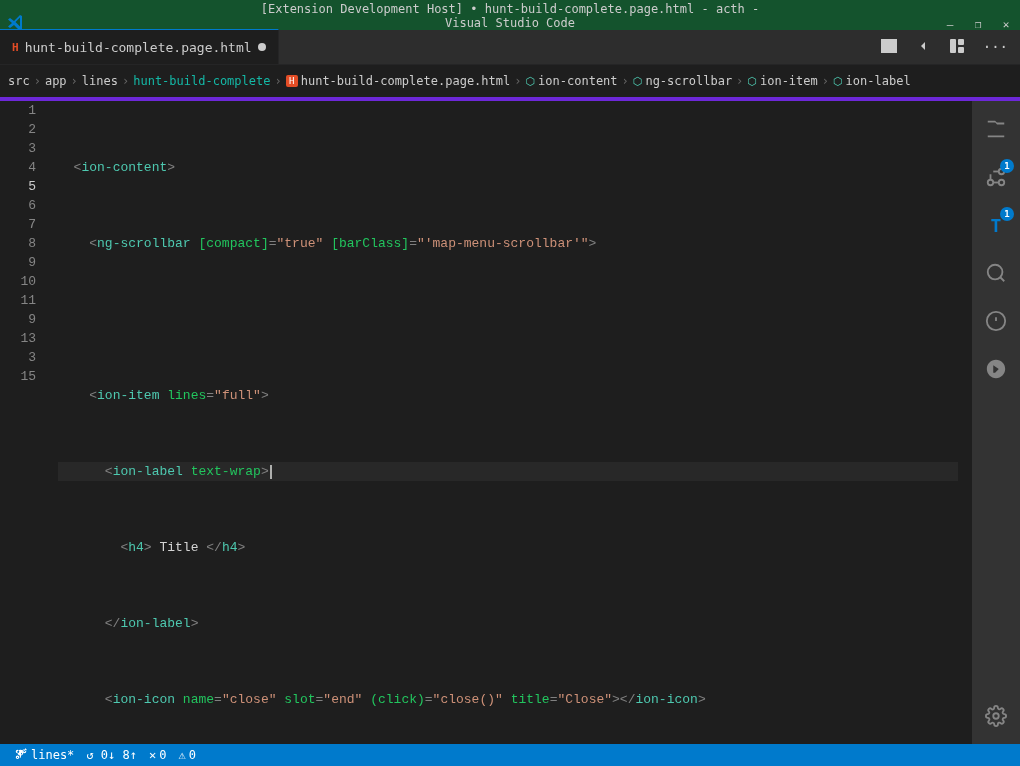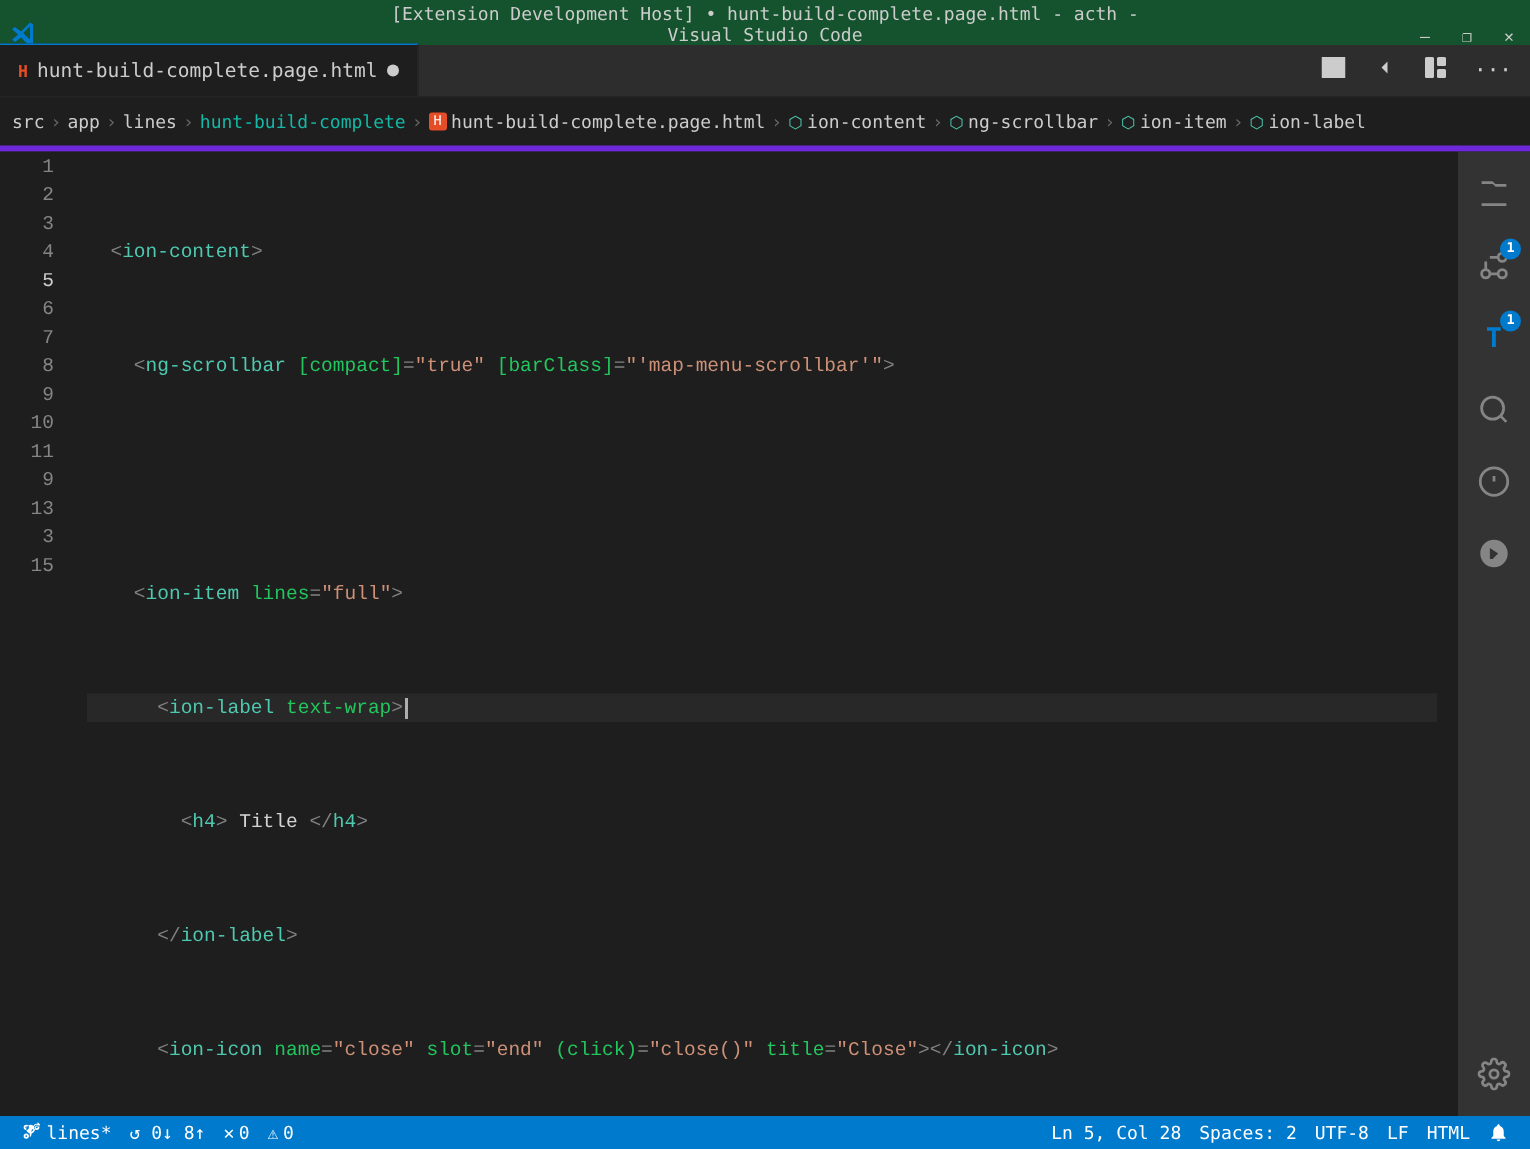--- a/index.html
+++ b/index.html
@@ -530,35 +530,13 @@
     <span>↺ 0↓ 8↑</span>
   </div>
   <div class="status-item">
     <span>✕</span>
     <span> 0</span>
   </div>
   <div class="status-item">
     <span>⚠</span>
     <span> 0</span>
   </div>
-  <div class="status-right">
-    <div class="status-item">
-      <span>Ln 5, Col 28</span>
-    </div>
-    <div class="status-item">
-      <span>Spaces: 2</span>
-    </div>
-    <div class="status-item">
-      <span>UTF-8</span>
-    </div>
-    <div class="status-item">
-      <span>LF</span>
-    </div>
-    <div class="status-item">
-      <span>HTML</span>
-    </div>
-    <div class="status-item">
-      <svg width="14" height="14" viewBox="0 0 24 24" fill="white">
-        <path d="M12 22c1.1 0 2-.9 2-2h-4c0 1.1.9 2 2 2zm6-6v-5c0-3.07-1.64-5.64-4.5-6.32V4c0-.83-.67-1.5-1.5-1.5s-1.5.67-1.5 1.5v.68C7.63 5.36 6 7.92 6 11v5l-2 2v1h16v-1l-2-2z"></path>
-      </svg>
-    </div>
-  </div>
 </div>
 
 </body></html>

